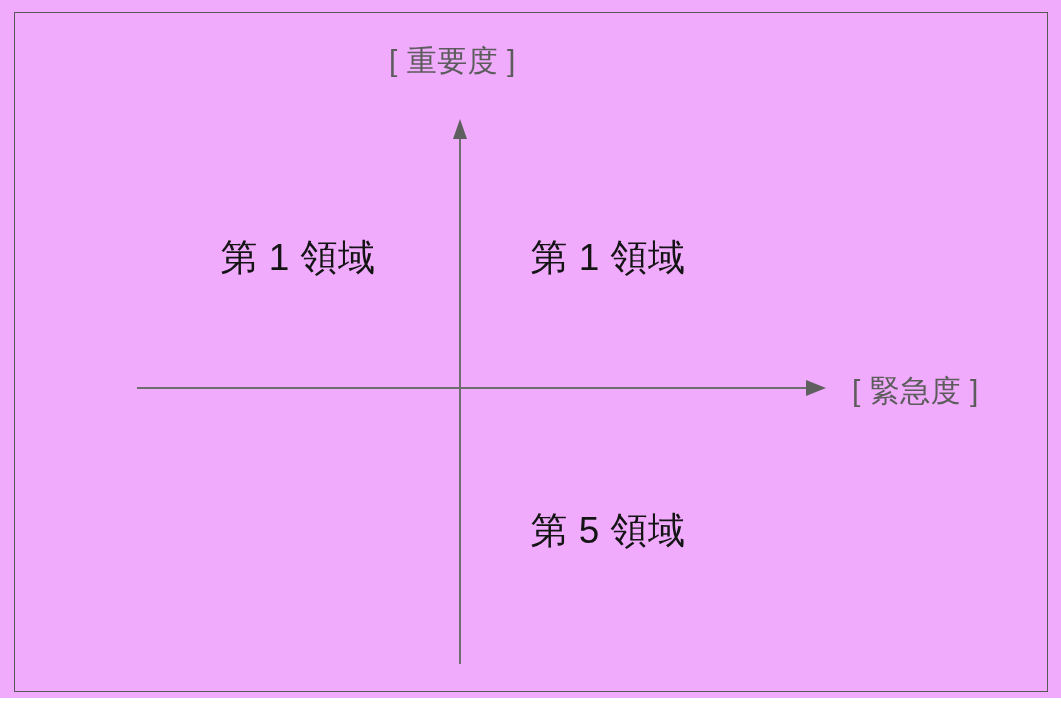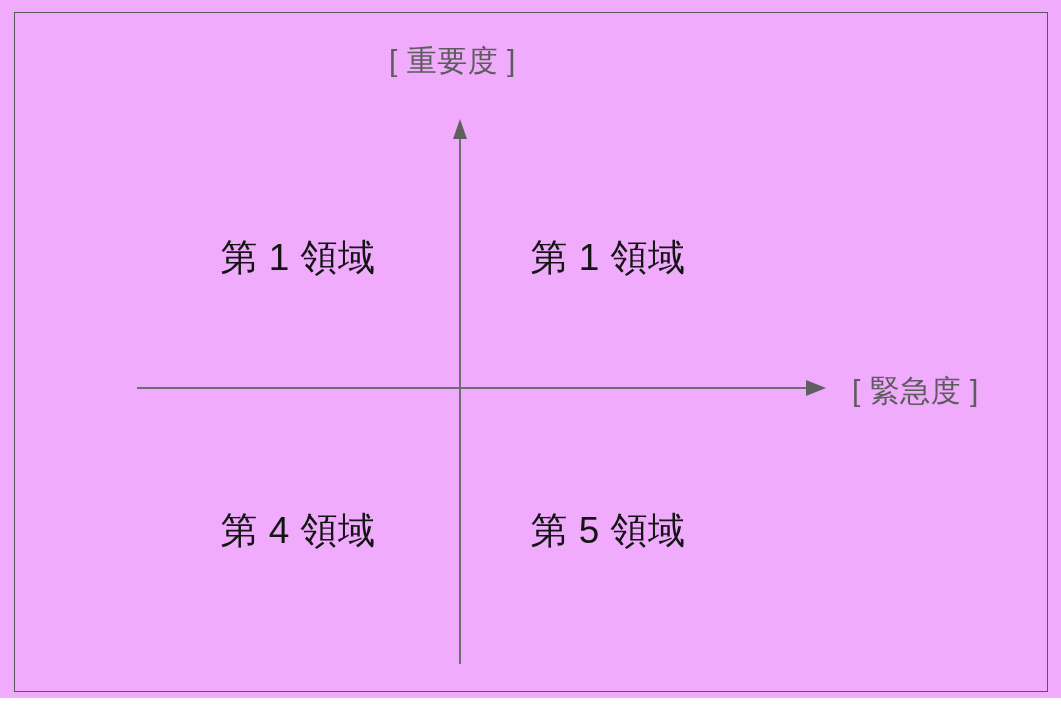--- a/index.html
+++ b/index.html
@@ -122,17 +122,16 @@
   <div class="axis-h-head"></div>
 
   <div class="axis-caption axis-caption-y">[ 重要度 ]</div>
 
   <div class="axis-caption axis-caption-x">[ 緊急度 ]</div>
 
   <div class="quad-label q2">第 1 領域</div>
 
   <div class="quad-label q1">第 1 領域</div>
 
-  <div class="quad-label q4">第 4 領域</div>
 
   <div class="quad-label q3">第 5 領域</div>
 
 </div>
 
 </body></html>

